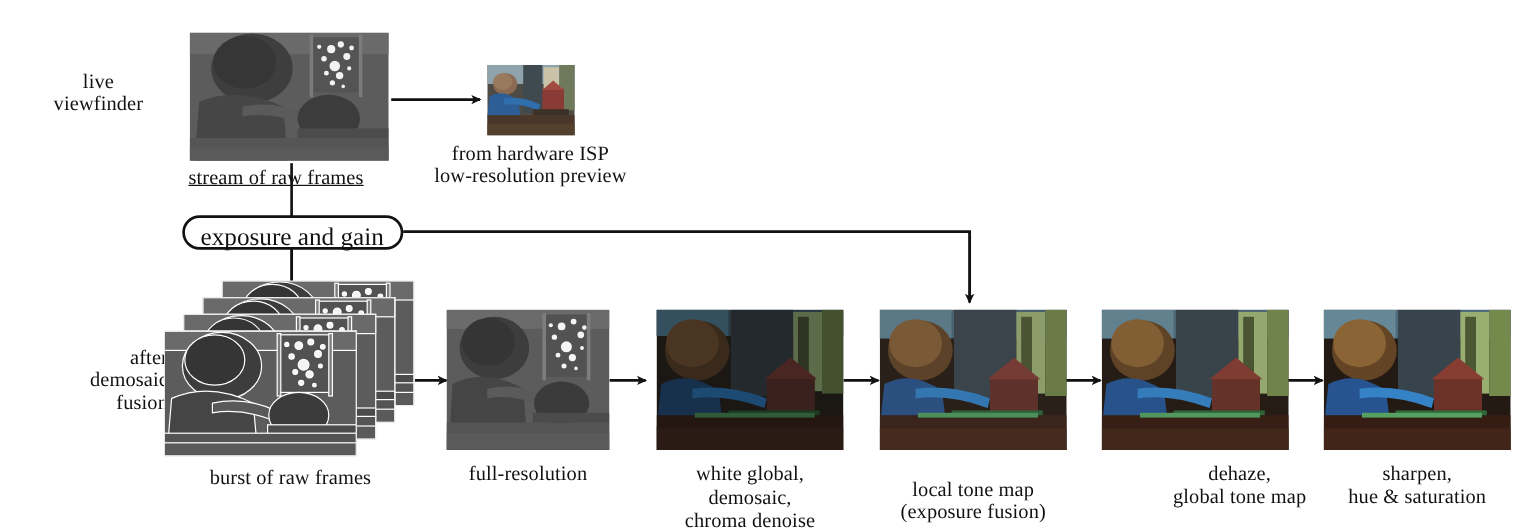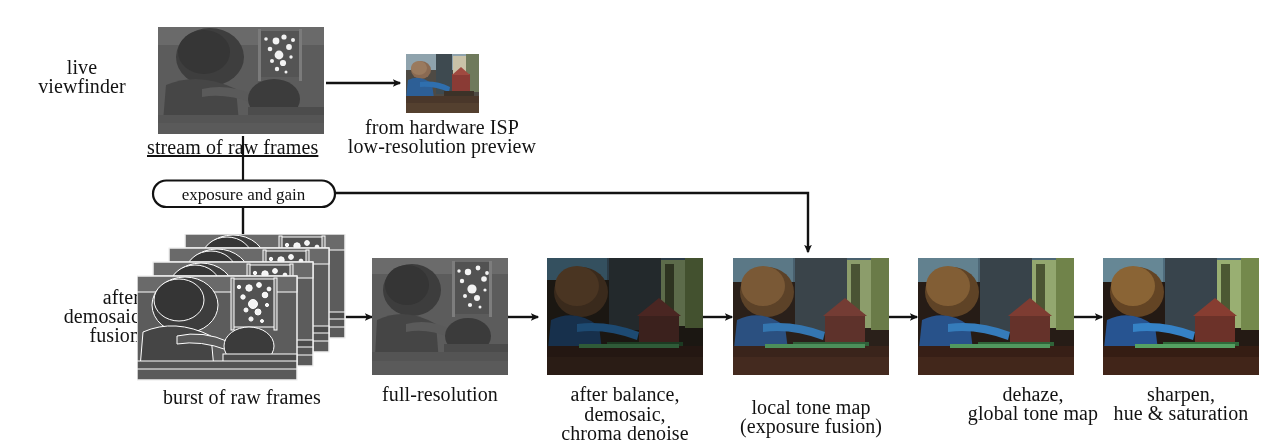--- a/index.html
+++ b/index.html
@@ -10,30 +10,30 @@
     font-family:"Liberation Serif","DejaVu Serif",serif;
     color:#131313;
     position:relative;
     overflow:hidden;
   }
   #canvas{position:absolute;left:0;top:0;width:1280px;height:443px;}
   .abs{position:absolute;}
   .lbl{
     position:absolute;
     text-align:center;
-    font-size:20px;
+    font-size:17px;
     line-height:19px;
     color:#121212;
     white-space:nowrap;
     letter-spacing:0.1px;
   }
   .lbl.row{line-height:19.5px;}
   .ellipse-label{
     position:absolute;
-    font-size:17px;
+    font-size:21px;
     color:#111;
     text-align:center;
     white-space:nowrap;
     width:183px;
     left:152px;top:185px;
   }
   svg.lines{position:absolute;left:0;top:0;}
   .thumb{position:absolute;overflow:hidden;}
   .thumb svg{display:block;}
   .faint{
@@ -258,21 +258,21 @@
       <path d="M30,66 Q60,62 92,74 L90,82 Q58,70 30,74 Z" fill="#1d4a72"></path>
       <rect x="92" y="56" width="40" height="36" fill="#3b211d"></rect>
       <path d="M90,58 L112,40 L134,58 Z" fill="#4a2622"></path>
       <rect x="60" y="84" width="76" height="6" fill="#1c3a22"></rect>
       <rect x="0" y="88" width="156" height="29" fill="#241712"></rect>
       <rect x="0" y="99" width="156" height="18" fill="#2a1c15"></rect>
       <rect x="32" y="86" width="100" height="4" fill="#2f5b38"></rect>
     </svg>
   </div>
   <div class="lbl row" style="left:536px;top:385px;width:178px;">
-    <div>after balance,</div>
+    <div>white global,</div>
     <div>demosaic,</div>
     <div>chroma denoise</div>
   </div>
 
   <div class="thumb" style="left:733px;top:258px;width:156px;height:117px;">
     <svg width="156" height="117" viewBox="0 0 156 117">
       <rect x="0" y="0" width="156" height="117" fill="#2a201a"></rect>
       <rect x="0" y="0" width="156" height="24" fill="#49606e"></rect>
       <rect x="0" y="0" width="60" height="24" fill="#5b7886"></rect>
       <rect x="62" y="0" width="52" height="74" fill="#3a444a"></rect>

